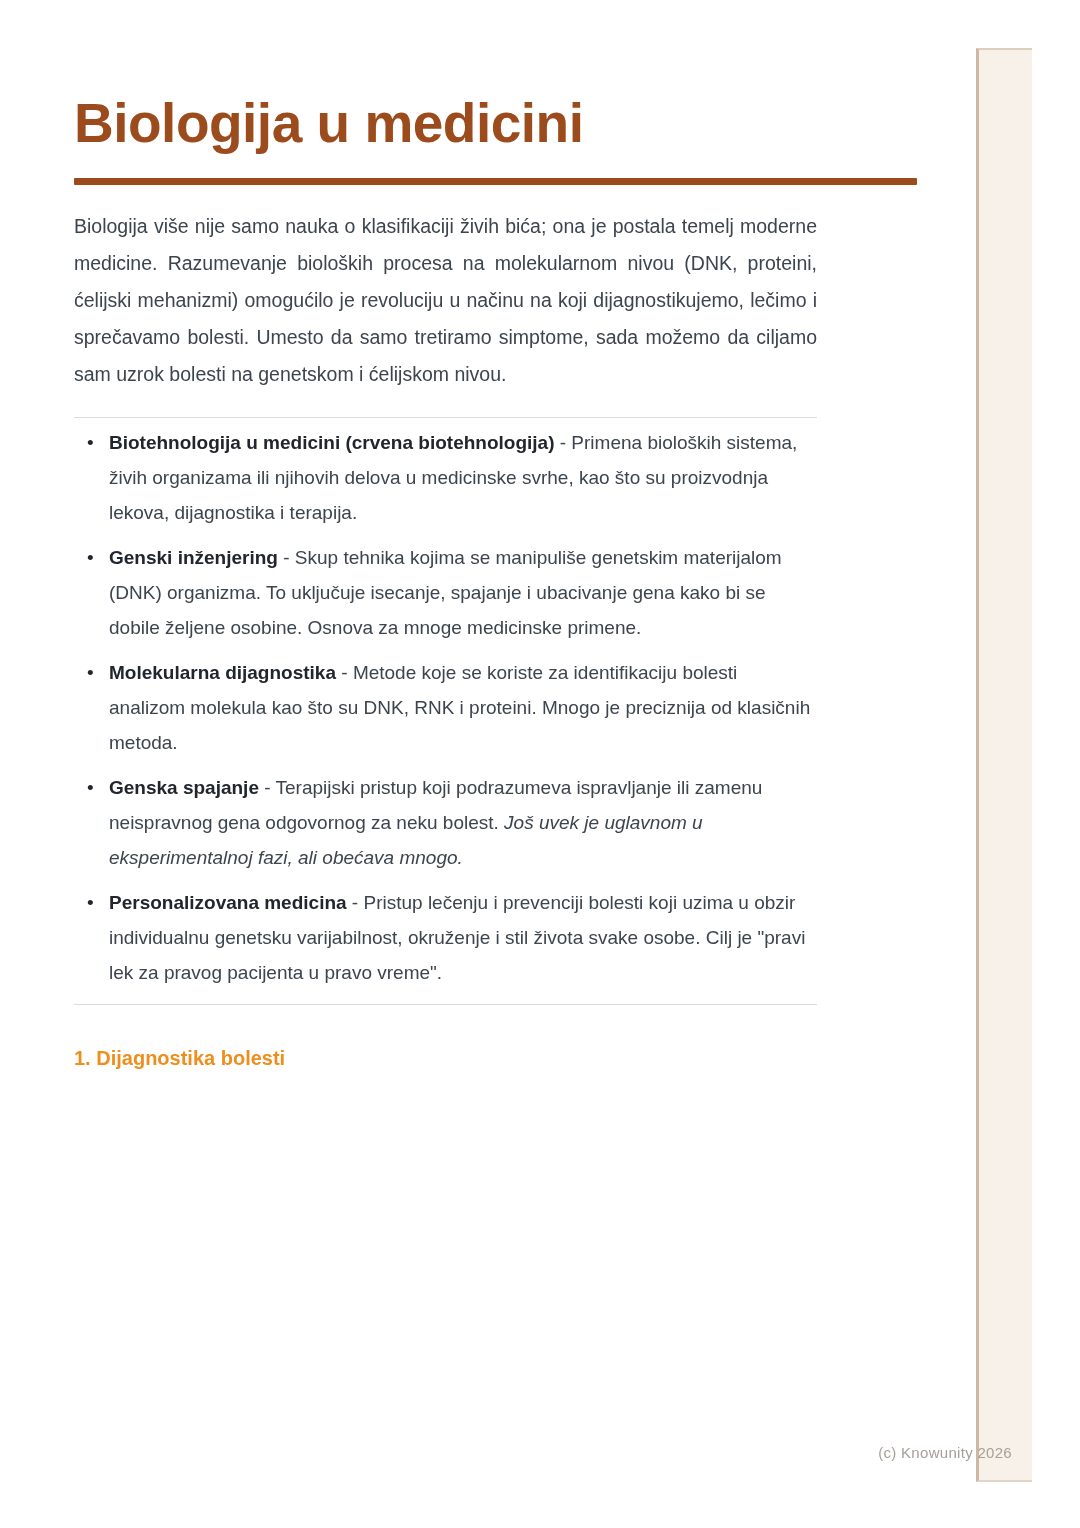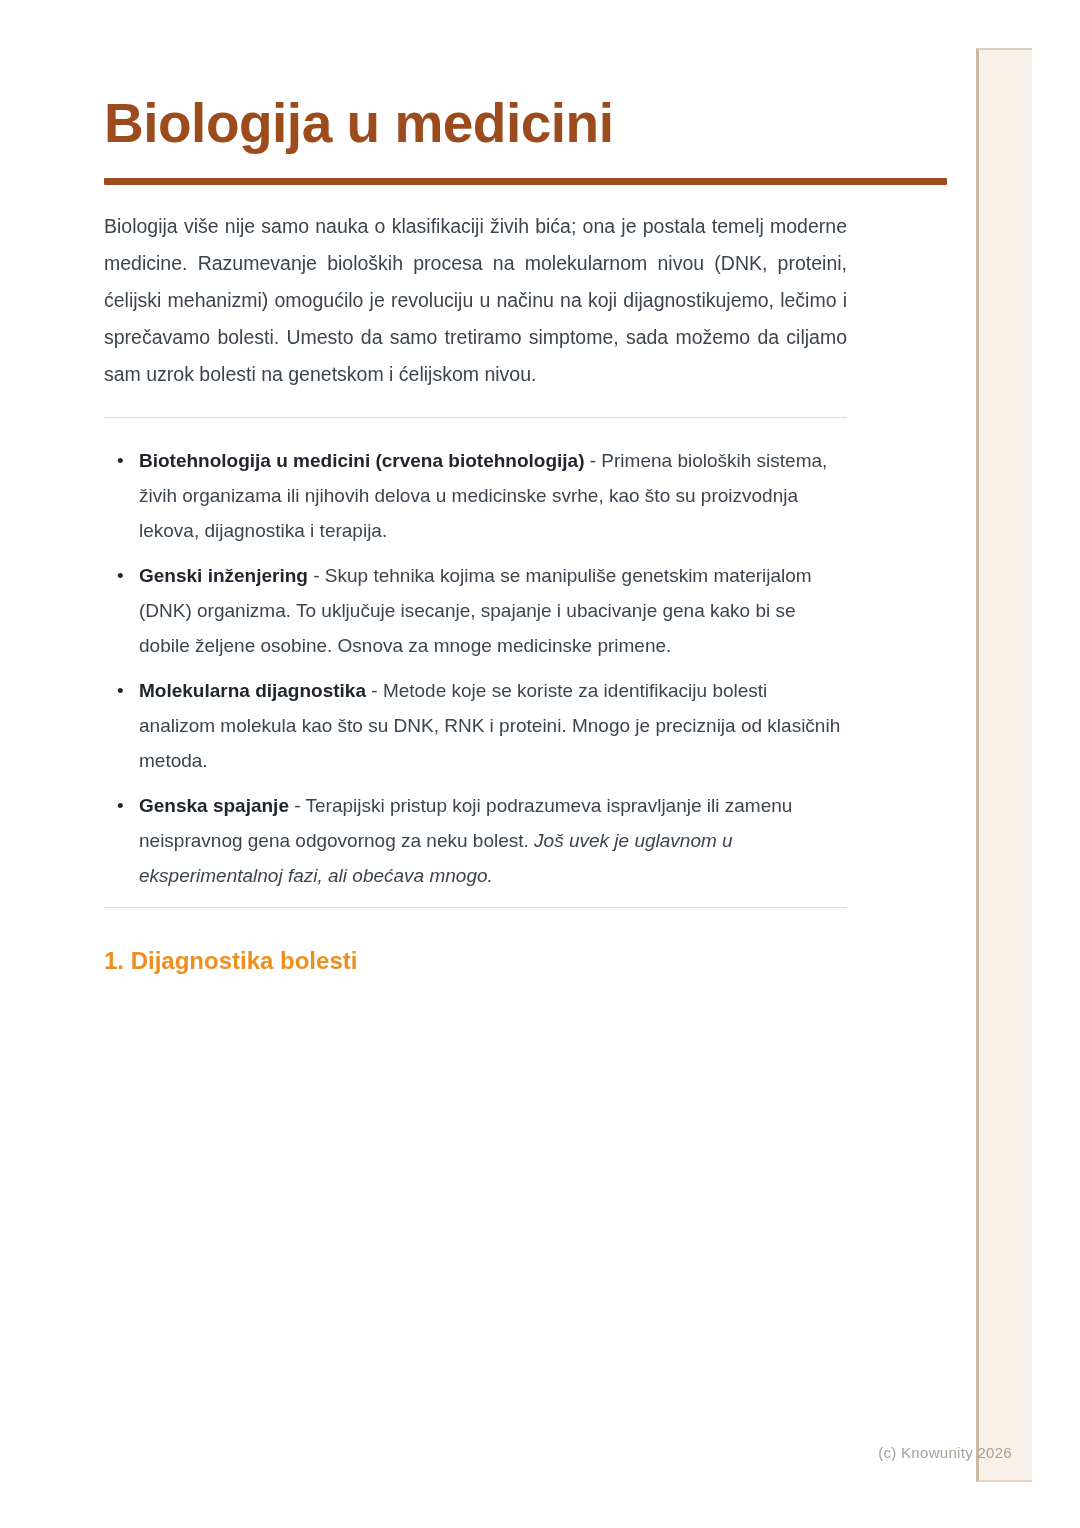--- a/index.html
+++ b/index.html
@@ -19,21 +19,21 @@
     width: 53px;
     height: 1430px;
     background: #F8F1E9;
     border-left: 3px solid #CBB9A6;
     border-top: 2px solid #DECFBD;
     border-bottom: 2px solid #E2D5C5;
     z-index: 1;
   }
   .content {
     position: absolute;
-    left: 104px;
+    left: 74px;
     top: 0;
     width: 843px;
     z-index: 2;
   }
   h1.doc-title {
     margin: 94px 0 0 0;
     font-size: 55px;
     line-height: 58px;
     font-weight: bold;
     letter-spacing: -0.5px;
@@ -65,21 +65,21 @@
   }
   hr.divider {
     margin: 24px 0 0 0;
     width: 743px;
     border: none;
     border-top: 1px solid #DBDBDB;
     height: 0;
   }
   hr.divider.second { margin-top: 14px; }
   ul.terms {
-    margin: 25px 0 0 0;
+    margin: 7px 0 0 0;
     padding: 0 0 0 35px;
     width: 708px;
     list-style: none;
   }
   ul.terms li {
     position: relative;
     margin: 0 0 10px 0;
     font-size: 19px;
     line-height: 35px;
     color: #3C444E;
@@ -90,21 +90,21 @@
     position: absolute;
     left: -22px;
     top: 0;
     color: #21262E;
     font-size: 19px;
   }
   ul.terms .term { font-weight: bold; color: #21262E; }
   ul.terms .note { font-style: italic; }
   h3.sub-heading {
     margin: 40px 0 0 0;
-    font-size: 24px;
+    font-size: 20px;
     line-height: 26px;
     font-weight: bold;
     color: #ED8E1D;
   }
   .footer {
     position: absolute;
     top: 1444px;
     right: 68px;
     font-size: 15px;
     color: #A6A099;
@@ -129,20 +129,21 @@
     <p class="intro">Biologija više nije samo nauka o klasifikaciji živih bića; ona je postala temelj moderne medicine. Razumevanje bioloških procesa na molekularnom nivou (DNK, proteini, ćelijski mehanizmi) omogućilo je revoluciju u načinu na koji dijagnostikujemo, lečimo i sprečavamo bolesti. Umesto da samo tretiramo simptome, sada možemo da ciljamo sam uzrok bolesti na genetskom i ćelijskom nivou.</p>
 
     <hr class="divider">
 
 
     <ul class="terms">
       <li><span class="term">Biotehnologija u medicini (crvena biotehnologija)</span><span class="def"> - Primena bioloških sistema, živih organizama ili njihovih delova u medicinske svrhe, kao što su proizvodnja lekova, dijagnostika i terapija.</span></li>
       <li><span class="term">Genski inženjering</span><span class="def"> - Skup tehnika kojima se manipuliše genetskim materijalom (DNK) organizma. To uključuje isecanje, spajanje i ubacivanje gena kako bi se dobile željene osobine. Osnova za mnoge medicinske primene.</span></li>
       <li><span class="term">Molekularna dijagnostika</span><span class="def"> - Metode koje se koriste za identifikaciju bolesti analizom molekula kao što su DNK, RNK i proteini. Mnogo je preciznija od klasičnih metoda.</span></li>
       <li><span class="term">Genska spajanje</span><span class="def"> - Terapijski pristup koji podrazumeva ispravljanje ili zamenu neispravnog gena odgovornog za neku bolest. </span><em class="note">Još uvek je uglavnom u eksperimentalnoj fazi, ali obećava mnogo.</em></li>
+      <li><span class="term">Personalizovana medicina</span><span class="def"> - Pristup lečenju i prevenciji bolesti koji uzima u obzir individualnu genetsku varijabilnost, okruženje i stil života svake osobe. Cilj je "pravi lek za pravog pacijenta u pravo vreme".</span></li>
     </ul>
 
     <hr class="divider second">
 
 
     <h3 class="sub-heading">1. Dijagnostika bolesti</h3>
 
   </main>
 </div>
 

